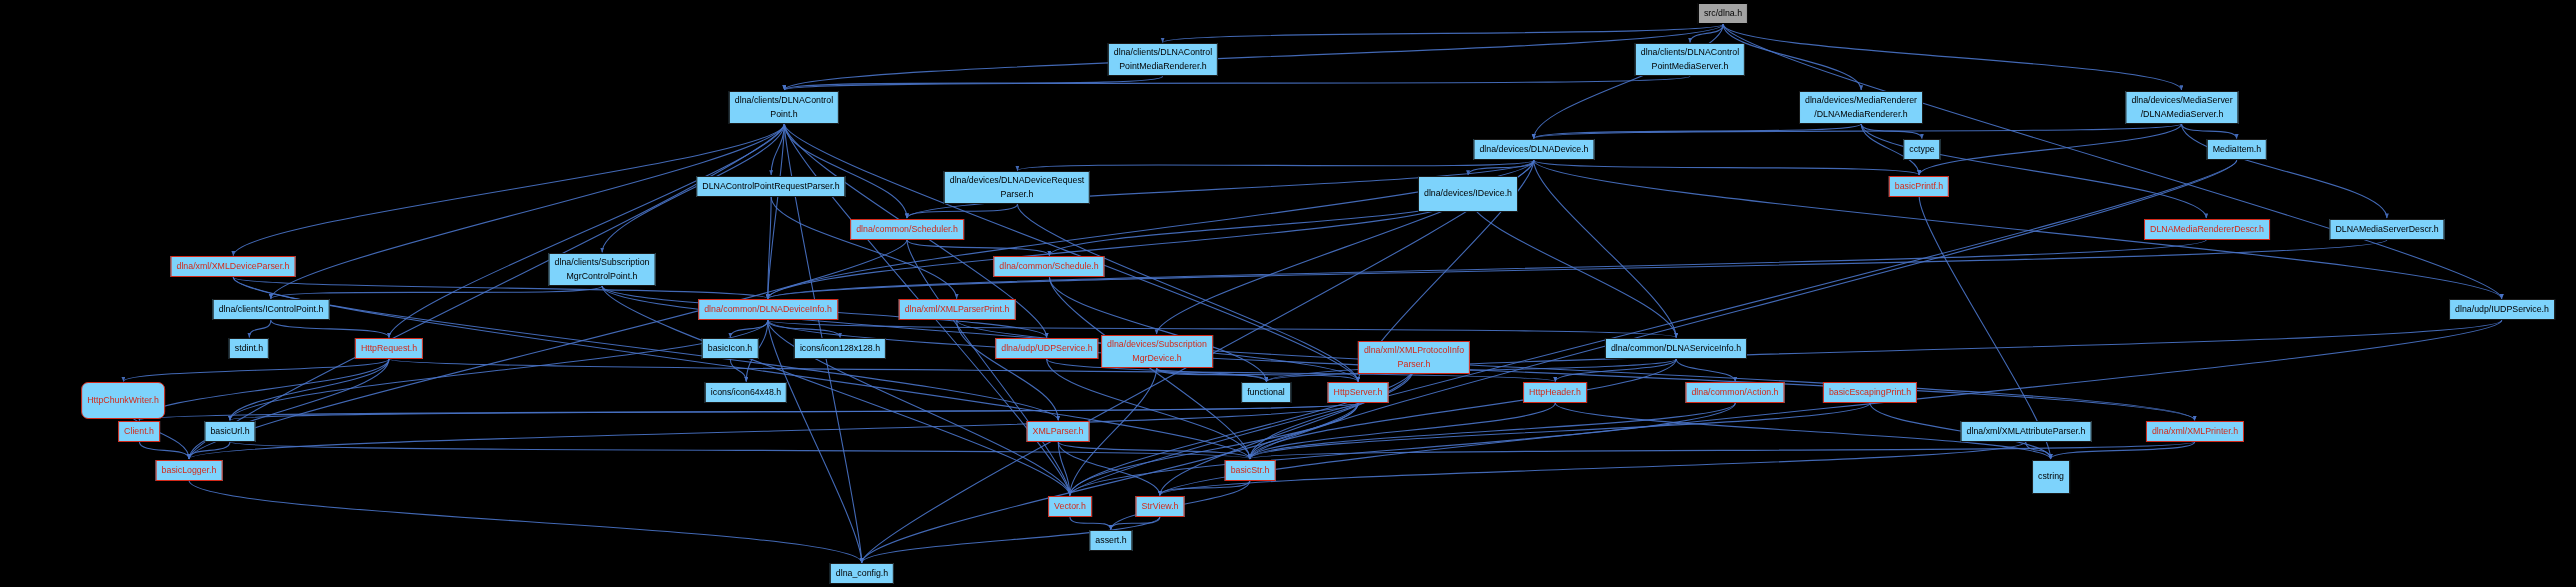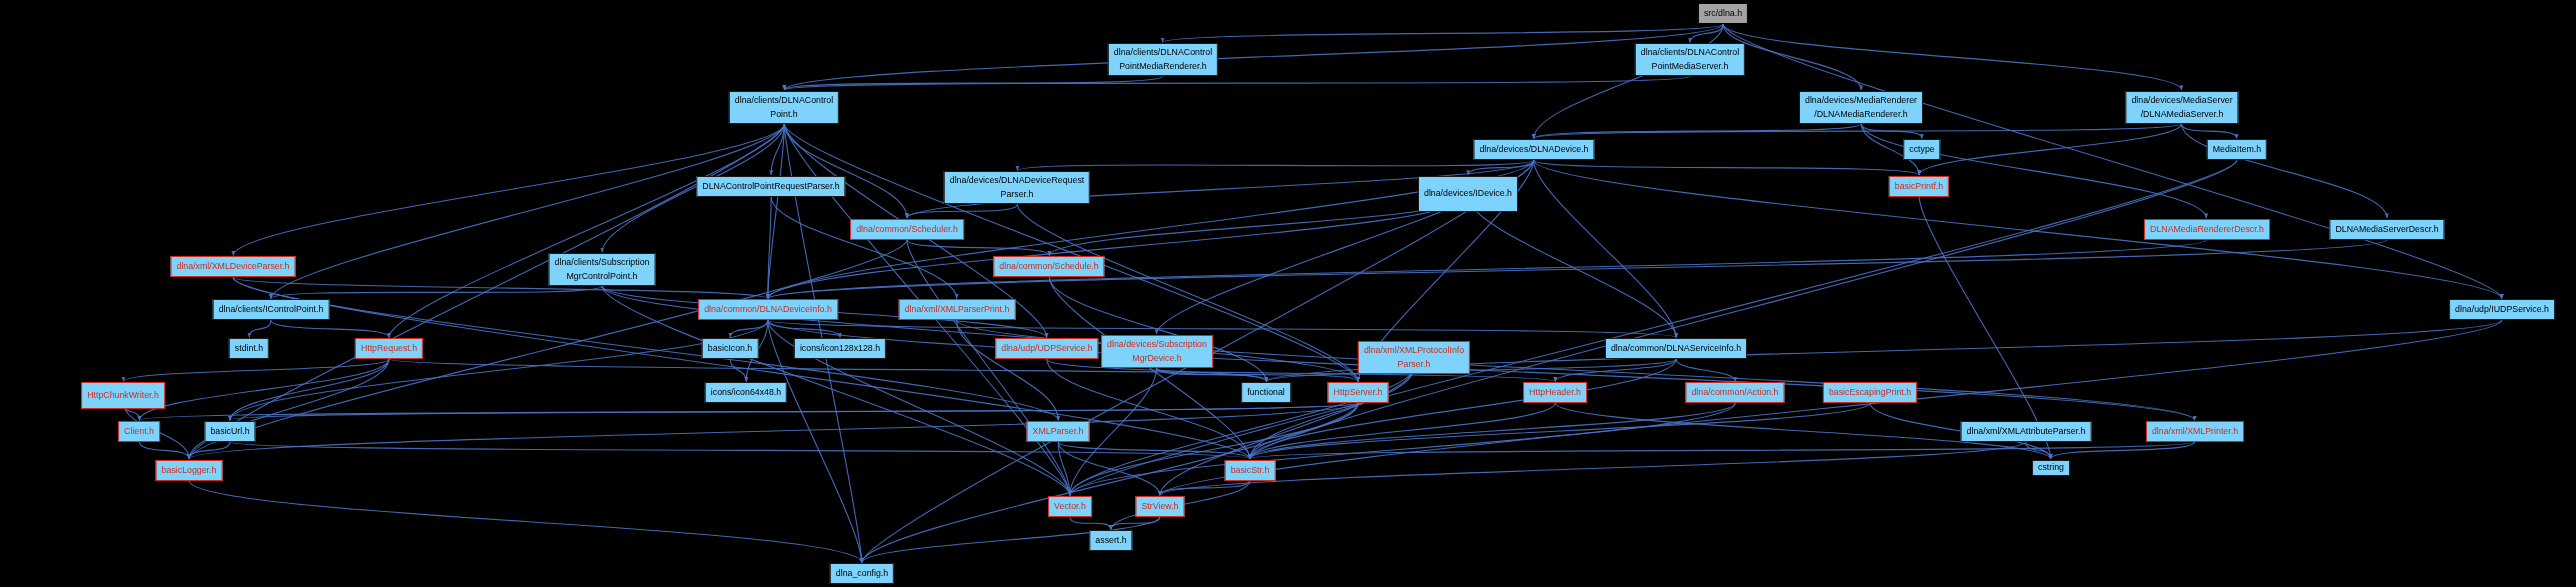--- a/index.html
+++ b/index.html
@@ -188,34 +188,34 @@
       <div class="node" style="left: 249px; top: 338px; height: 21px;">stdint.h</div>
       <div class="node red" style="left: 389px; top: 338px; height: 21px;">HttpRequest.h</div>
       <div class="node" style="left: 730px; top: 338px; height: 21px;">basicIcon.h</div>
       <div class="node" style="left: 840px; top: 338px; height: 21px;">icons/icon128x128.h</div>
       <div class="node red" style="left: 1047px; top: 338px; height: 21px;">dlna/udp/UDPService.h</div>
       <div class="node red" style="left: 1157px; top: 335px; height: 33px; text-align: center;">dlna/devices/Subscription
 MgrDevice.h</div>
       <div class="node red" style="left: 1414px; top: 335px; height: 33px; margin-top: 6px;">dlna/xml/XMLProtocolInfo
 Parser.h</div>
       <div class="node" style="left: 1676px; top: 338px; height: 21px;">dlna/common/DLNAServiceInfo.h</div>
-      <div class="node red" style="left: 123px; top: 382px; height: 27px;">HttpChunkWriter.h</div>
+      <div class="node red" style="left: 123px; top: 382px; height: 37px; border-radius: 7px;">HttpChunkWriter.h</div>
       <div class="node" style="left: 746px; top: 382px; height: 21px;">icons/icon64x48.h</div>
       <div class="node" style="left: 1266px; top: 382px; height: 21px;">functional</div>
       <div class="node red" style="left: 1358px; top: 382px; height: 21px;">HttpServer.h</div>
       <div class="node red" style="left: 1555px; top: 382px; height: 21px;">HttpHeader.h</div>
       <div class="node red" style="left: 1735px; top: 382px; height: 21px;">dlna/common/Action.h</div>
       <div class="node red" style="left: 1870px; top: 382px; height: 21px;">basicEscapingPrint.h</div>
       <div class="node red" style="left: 139px; top: 421px; height: 21px;">Client.h</div>
       <div class="node" style="left: 230px; top: 421px; height: 21px;">basicUrl.h</div>
       <div class="node red" style="left: 1058px; top: 421px; height: 21px;">XMLParser.h</div>
       <div class="node" style="left: 2026px; top: 421px; height: 21px;">dlna/xml/XMLAttributeParser.h</div>
       <div class="node red" style="left: 2195px; top: 421px; height: 21px;">dlna/xml/XMLPrinter.h</div>
       <div class="node red" style="left: 189px; top: 460px; height: 21px;">basicLogger.h</div>
       <div class="node red" style="left: 1250px; top: 460px; height: 21px;">basicStr.h</div>
-      <div class="node" style="left: 2051px; top: 460px; height: 16px;">cstring</div>
+      <div class="node" style="left: 2051px; top: 460px; height: 34px;">cstring</div>
       <div class="node red" style="left: 1070px; top: 496px; height: 21px;">Vector.h</div>
       <div class="node red" style="left: 1160px; top: 496px; height: 21px;">StrView.h</div>
       <div class="node" style="left: 1111px; top: 530px; height: 21px;">assert.h</div>
       <div class="node" style="left: 862px; top: 563px; height: 21px;">dlna_config.h</div>
     </div>
 </div>
 
 
 </body></html>

